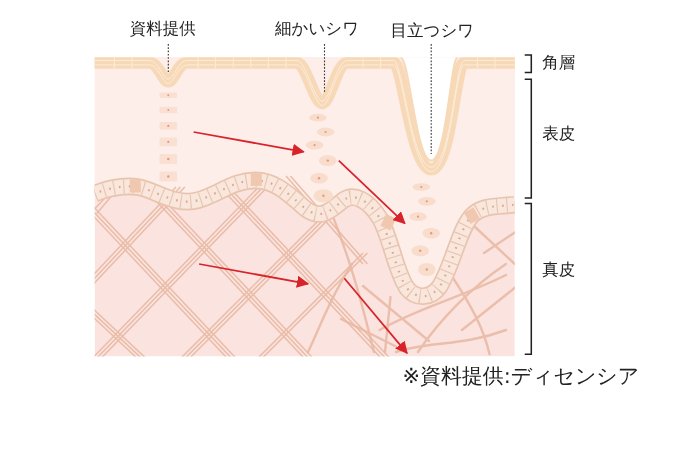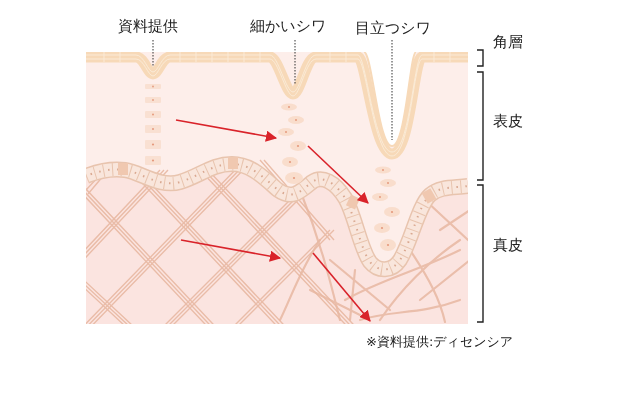--- a/index.html
+++ b/index.html
@@ -1,20 +1,20 @@
 <!DOCTYPE html>
 <html><head>
 <meta charset="utf-8">
 <style>
   html, body { margin:0; padding:0; background:#ffffff; }
   body { width:620px; height:409px; position:relative; overflow:hidden;
          font-family:"DejaVu Sans","Liberation Sans",sans-serif; color:#222; }
   .lbl { position:absolute; font-size:15px; line-height:18px; white-space:nowrap; color:#222; }
   .side { position:absolute; font-size:15px; line-height:18px; white-space:nowrap; color:#222; }
-  .credit { position:absolute; font-size:13px; line-height:16px; white-space:nowrap; color:#222;text-align:right; }
+  .credit { position:absolute; font-size:19px; line-height:16px; white-space:nowrap; color:#222;text-align:right; }
   svg { position:absolute; left:0; top:0; }
 </style>
 </head>
 <body>
 
 <svg width="620" height="409" viewBox="0 0 620 409" xmlns="http://www.w3.org/2000/svg">
   <defs>
     <clipPath id="clipArea">
         <rect x="86" y="52" width="382" height="272"></rect>
       </clipPath>
@@ -158,17 +158,17 @@
     <path d="M477,50 L483,50 L483,66 L477,66"></path>
     <path d="M477,72 L483,72 L483,180 L477,180"></path>
     <path d="M477,185 L483,185 L483,322 L477,322"></path>
   </g>
 </svg>
 
 <div class="lbl" style="left:118px; top:17px;">資料提供</div>
 <div class="lbl" style="left:250px; top:17px;">細かいシワ</div>
 <div class="lbl" style="left:355px; top:19px;text-align:center;">目立つシワ</div>
 
-<div class="side" style="left:493px; top:33px;">角層</div>
+<div class="side" style="left:493px; top:48px;">角層</div>
 <div class="side" style="left:493px; top:112px;">表皮</div>
 <div class="side" style="left:493px; top:236px;">真皮</div>
 
 <div class="credit" style="left:366px; top:334px;">※資料提供:ディセンシア</div>
 
 </body></html>

